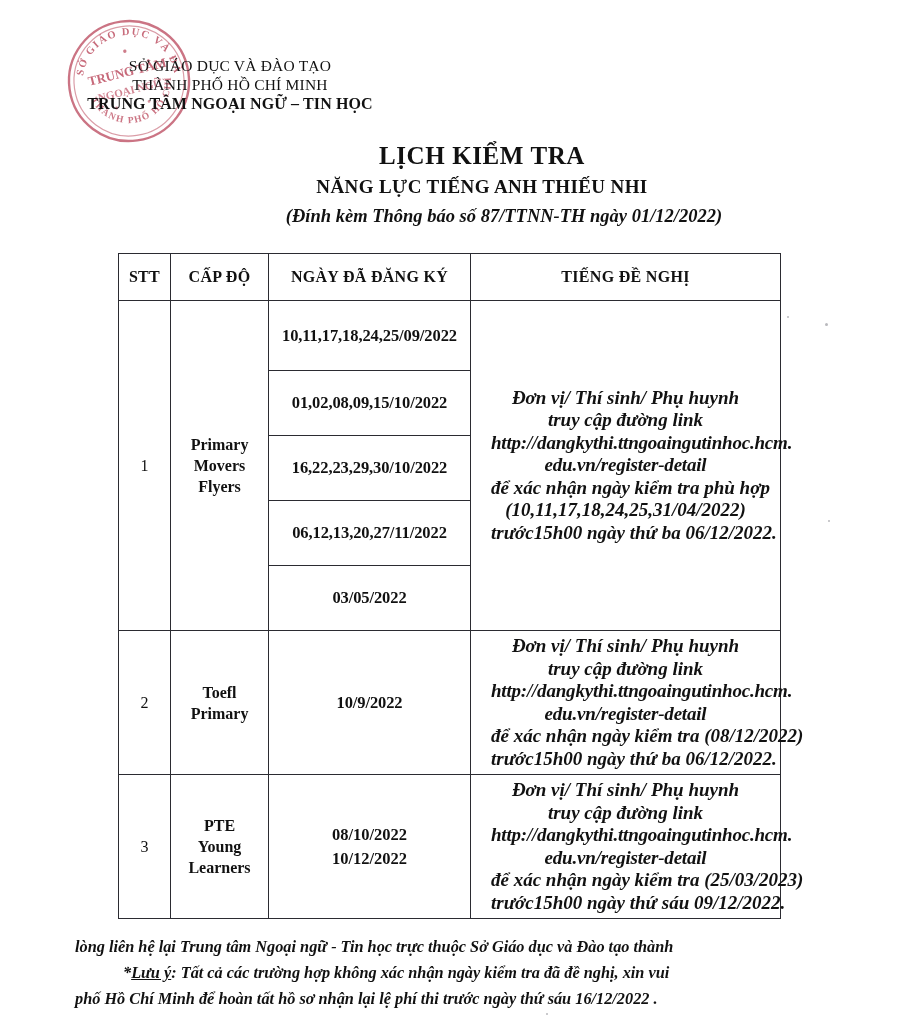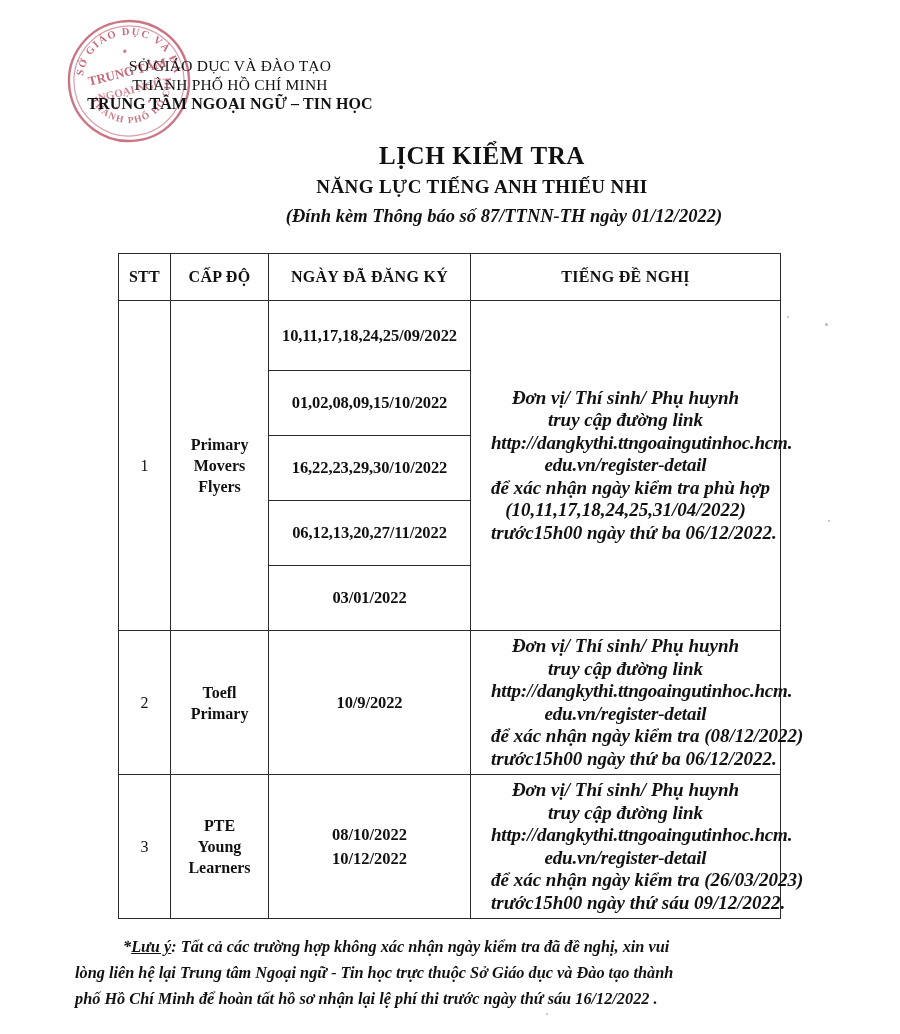--- a/index.html
+++ b/index.html
@@ -256,21 +256,21 @@
       <tr>
         <td class="date-cell">01,02,08,09,15/10/2022</td>
       </tr>
       <tr>
         <td class="date-cell">16,22,23,29,30/10/2022</td>
       </tr>
       <tr>
         <td class="date-cell">06,12,13,20,27/11/2022</td>
       </tr>
       <tr>
-        <td class="date-cell">03/01/2022</td>
+        <td class="date-cell">03/05/2022</td>
       </tr>
 
       <tr>
         <td class="stt-cell">2</td>
         <td class="level-cell">
           <div>Toefl</div>
           <div>Primary</div>
         </td>
         <td class="date-cell">10/9/2022</td>
         <td class="sugg-cell">
@@ -292,30 +292,30 @@
         </td>
         <td class="date-multi">
           <div>08/10/2022</div>
           <div>10/12/2022</div>
         </td>
         <td class="sugg-cell">
           <span class="sl">Đơn vị/ Thí sinh/ Phụ huynh</span>
           <span class="sl">truy cập đường link</span>
           <span class="sl url">http://dangkythi.ttngoaingutinhoc.hcm.</span>
           <span class="sl url">edu.vn/register-detail</span>
-          <span class="sl">để xác nhận ngày kiểm tra (26/03/2023)</span>
+          <span class="sl">để xác nhận ngày kiểm tra (25/03/2023)</span>
           <span class="sl">trước15h00 ngày thứ sáu 09/12/2022.</span>
         </td>
       </tr>
     </tbody>
   </table>
 
   <div class="note">
+    <span class="nl">lòng liên hệ lại Trung tâm Ngoại ngữ - Tin học trực thuộc Sở Giáo dục và Đào tạo thành</span>
     <span class="nl"><span class="lead">*</span><span class="u">Lưu ý</span><span>: Tất cả các trường hợp không xác nhận ngày kiểm tra đã đề nghị, xin vui</span></span>
-    <span class="nl">lòng liên hệ lại Trung tâm Ngoại ngữ - Tin học trực thuộc Sở Giáo dục và Đào tạo thành</span>
     <span class="nl">phố Hồ Chí Minh để hoàn tất hồ sơ nhận lại lệ phí thi trước ngày thứ sáu 16/12/2022 .</span>
   </div>
 
   <div class="speck" style="left:825px;top:323px;width:3px;height:3px;"></div>
   <div class="speck" style="left:828px;top:520px;width:2px;height:2px;"></div>
   <div class="speck" style="left:787px;top:316px;width:2px;height:2px;"></div>
   <div class="speck" style="left:546px;top:1013px;width:2px;height:2px;"></div>
 
 </div>
 

